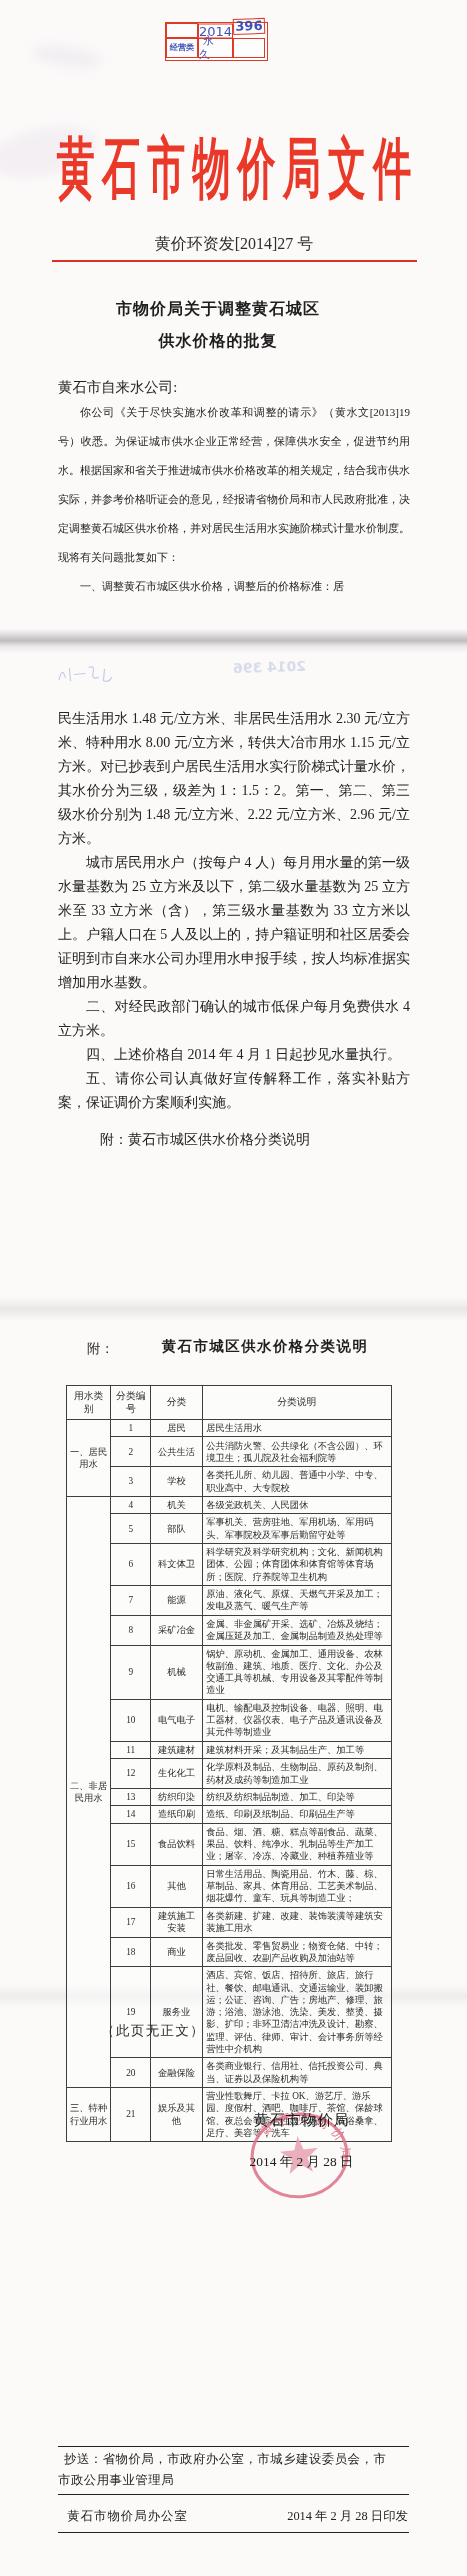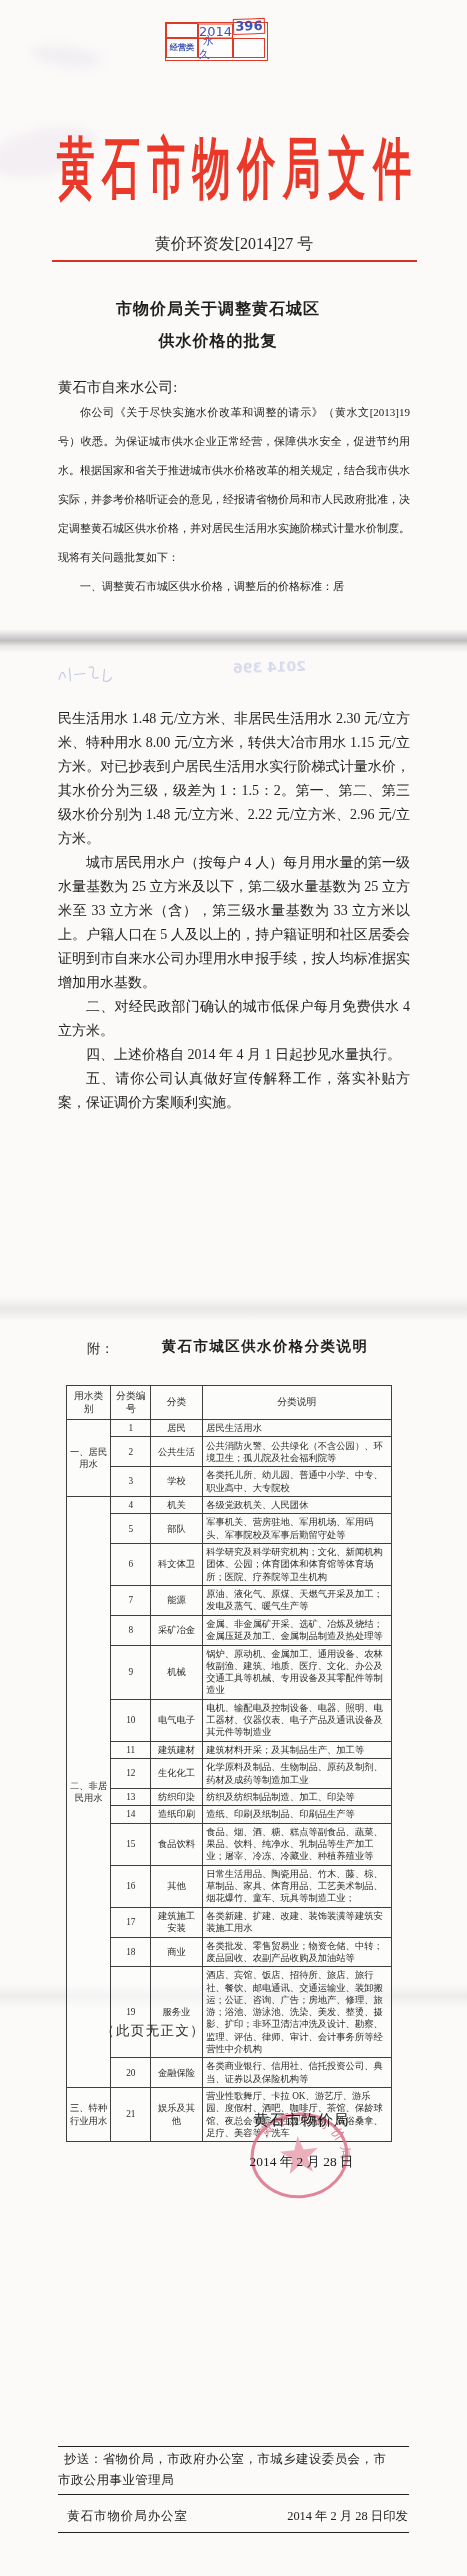--- a/index.html
+++ b/index.html
@@ -135,20 +135,21 @@
 <svg class="abs squiggle" width="67" height="23" viewBox="0 0 130 44">
   <path d="M8 34 Q 14 8 20 30 M28 12 L30 36 M38 24 L58 22 M66 10 Q 78 6 74 20 Q 70 34 84 30 M96 14 L94 36 Q 104 40 110 30" fill="none" stroke="#6b79c8" stroke-width="2.2" stroke-linecap="round" opacity="0.7"></path>
 </svg>
 
 <div class="abs bodyblock pg2">
   <p class="noindent">民生活用水 1.48 元/立方米、非居民生活用水 2.30 元/立方米、特种用水 8.00 元/立方米，转供大冶市用水 1.15 元/立方米。对已抄表到户居民生活用水实行阶梯式计量水价，其水价分为三级，级差为 1：1.5：2。第一、第二、第三级水价分别为 1.48 元/立方米、2.22 元/立方米、2.96 元/立方米。</p>
   <p>城市居民用水户（按每户 4 人）每月用水量的第一级水量基数为 25 立方米及以下，第二级水量基数为 25 立方米至 33 立方米（含），第三级水量基数为 33 立方米以上。户籍人口在 5 人及以上的，持户籍证明和社区居委会证明到市自来水公司办理用水申报手续，按人均标准据实增加用水基数。</p>
   <p>二、对经民政部门确认的城市低保户每月免费供水 4 立方米。</p>
   <p>四、上述价格自 2014 年 4 月 1 日起抄见水量执行。</p>
   <p>五、请你公司认真做好宣传解释工作，落实补贴方案，保证调价方案顺利实施。</p>
+  <p class="attach-note">附：黄石市城区供水价格分类说明</p>
 </div>
 
 <div class="abs attach-label">附：</div>
 <div class="abs attach-title">黄石市城区供水价格分类说明</div>
 
 <table class="price-table">
   <thead>
     <tr>
       <th>用水类别</th>
       <th>分类编号</th>

